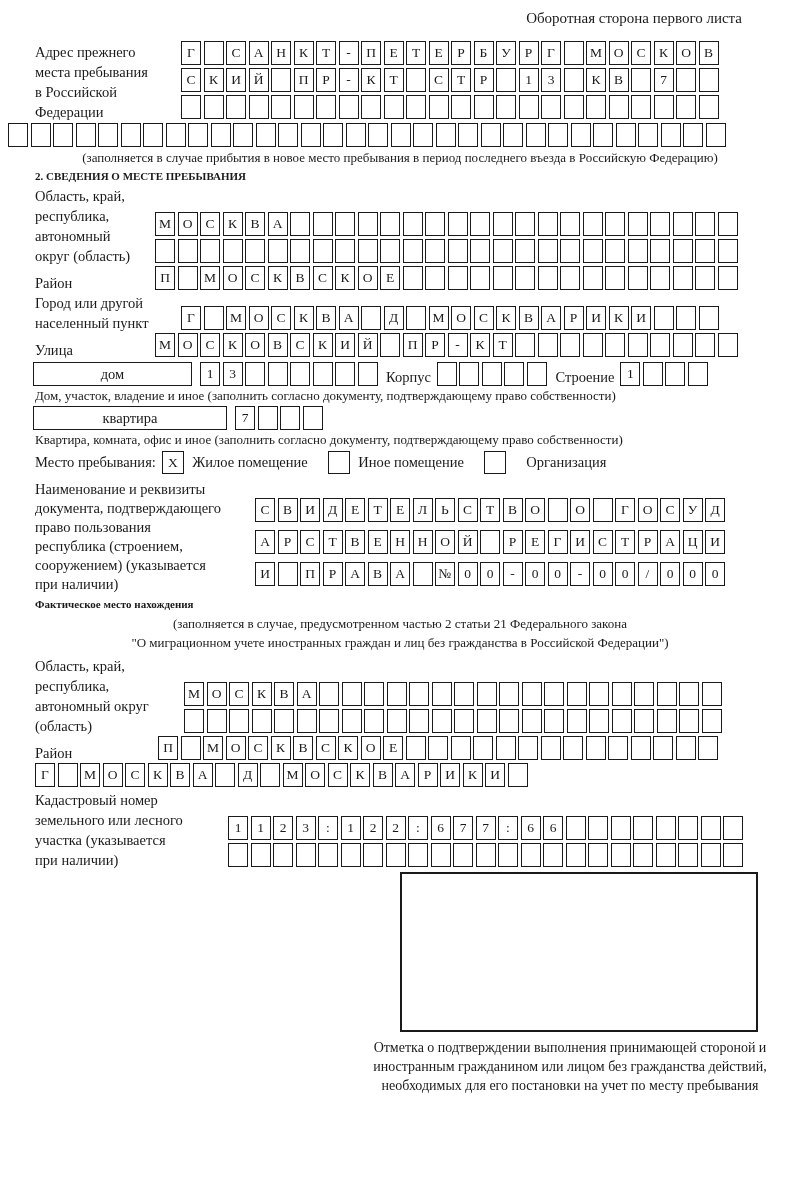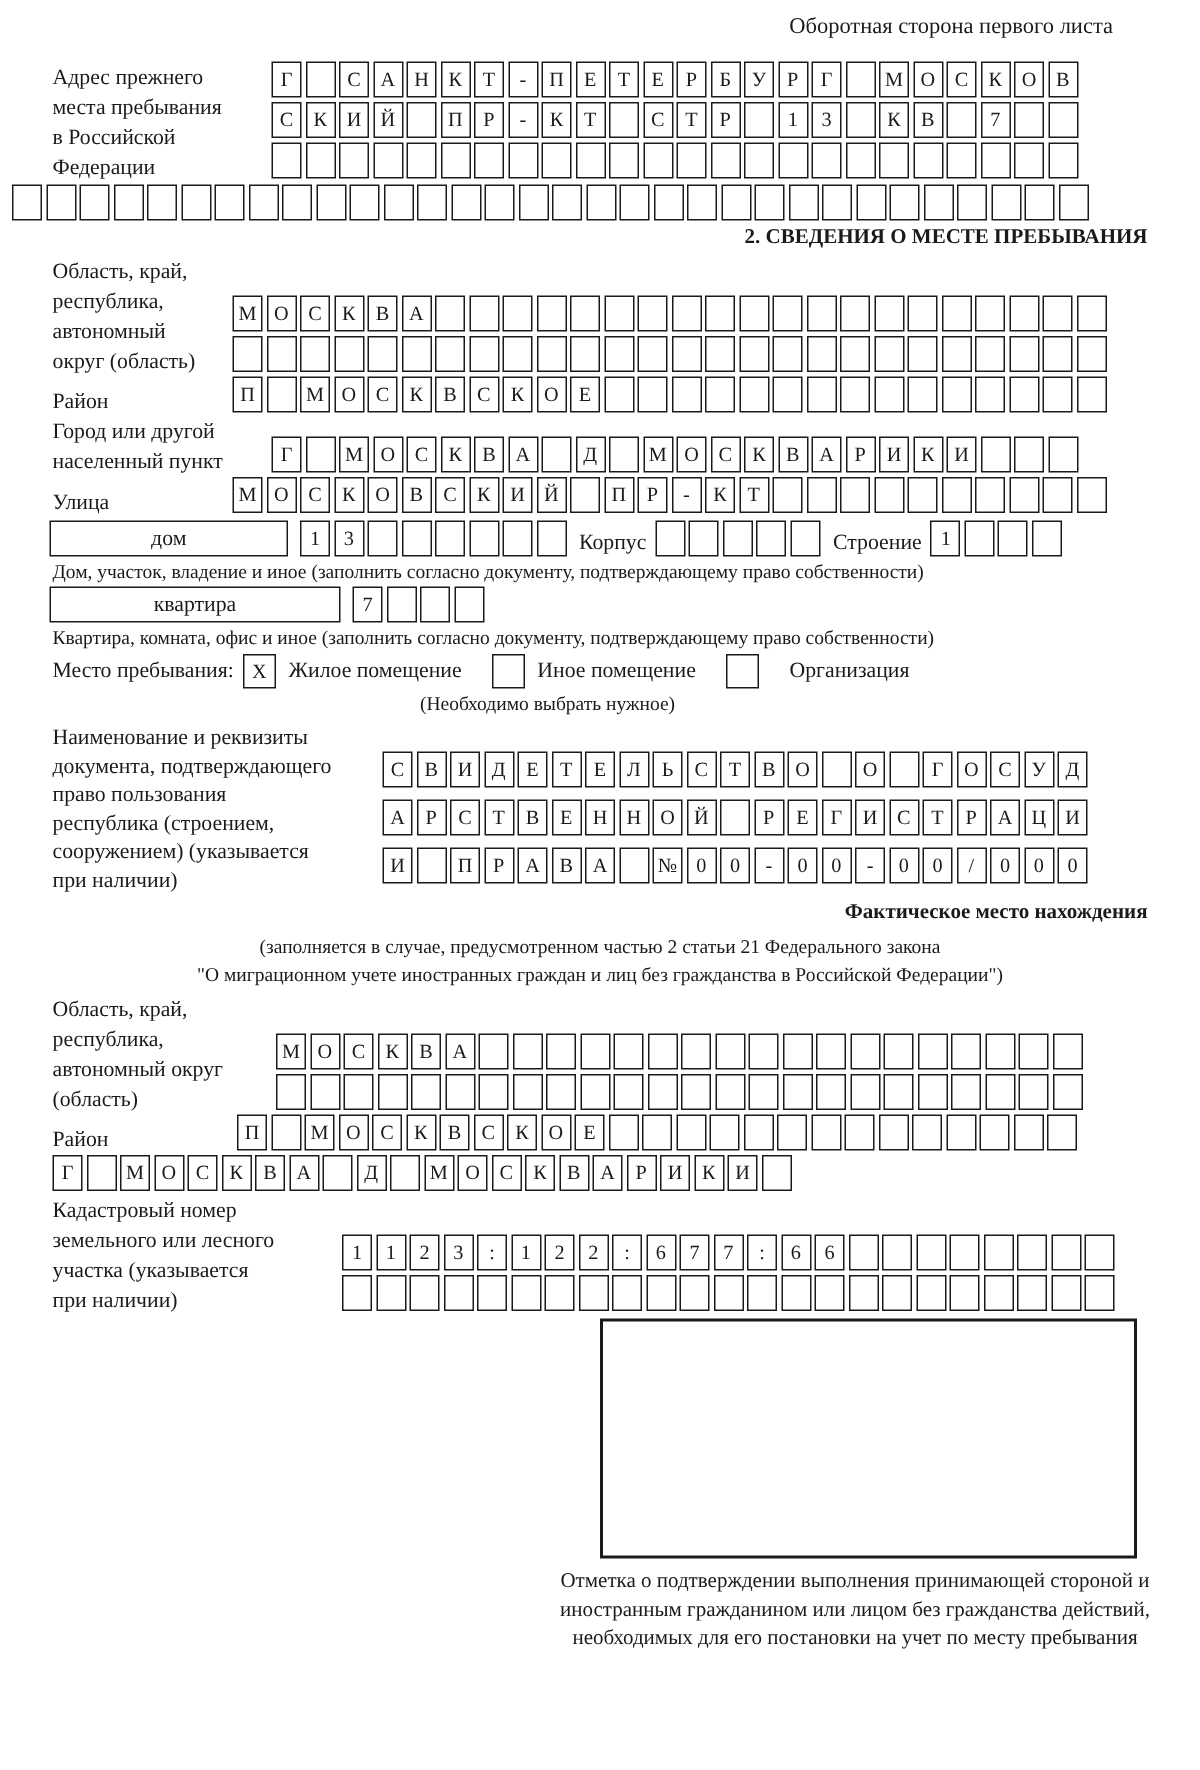--- a/index.html
+++ b/index.html
@@ -48,22 +48,22 @@
   }
   .fullrow{margin-left:-27px;margin-top:1px;}
   .note{
     font-size:13px;
     line-height:16px;
     margin:2px 0;
   }
   .note.center{text-align:center;margin-left:-35px;padding-right:0;width:800px;}
   .heading{
     font-weight:bold;
-    font-size:14px;
-    text-align:right;
+    font-size:11px;
+    text-align:left;
     width:730px;
     margin:4px 0 4px 0;
   }
   .namedbox{
     flex:none;
     border:1.5px solid #1a1a1a;
     height:22px;
     display:flex;align-items:center;justify-content:center;
     font-size:14.5px;
     box-sizing:content-box;
@@ -221,20 +221,21 @@
       <span class="cell"></span>
       <span class="cell"></span>
       <span class="cell"></span>
       <span class="cell"></span>
       <span class="cell"></span>
       <span class="cell"></span>
       <span class="cell"></span>
       <span class="cell"></span>
       <span class="cell"></span>
     </div>
+  <div class="note center">(заполняется в случае прибытия в новое место пребывания в период последнего въезда в Российскую Федерацию)</div>
 
   <div class="heading">2. СВЕДЕНИЯ О МЕСТЕ ПРЕБЫВАНИЯ</div>
 
   <div class="flexrow">
     <div class="lbl w120">Область, край,
 республика,
 автономный
 округ (область)</div>
     <div class="rows">
       <div class="cells">
@@ -444,21 +445,20 @@
     <div class="cells">
         <span class="cell"></span>
       </div>
     <div class="inlinelbl">Иное помещение</div>
     <div class="gap14"></div>
     <div class="cells">
         <span class="cell"></span>
       </div>
     <div class="inlinelbl" style="padding-left:18px;">Организация</div>
   </div>
-  <div class="subnote">(Необходимо выбрать нужное)</div>
 
   <div class="flexrow docblock">
     <div class="lbl w220">Наименование и реквизиты
 документа, подтверждающего
 право пользования
 республика (строением,
 сооружением) (указывается
 при наличии)</div>
     <div class="rows">
       <div class="cells">

